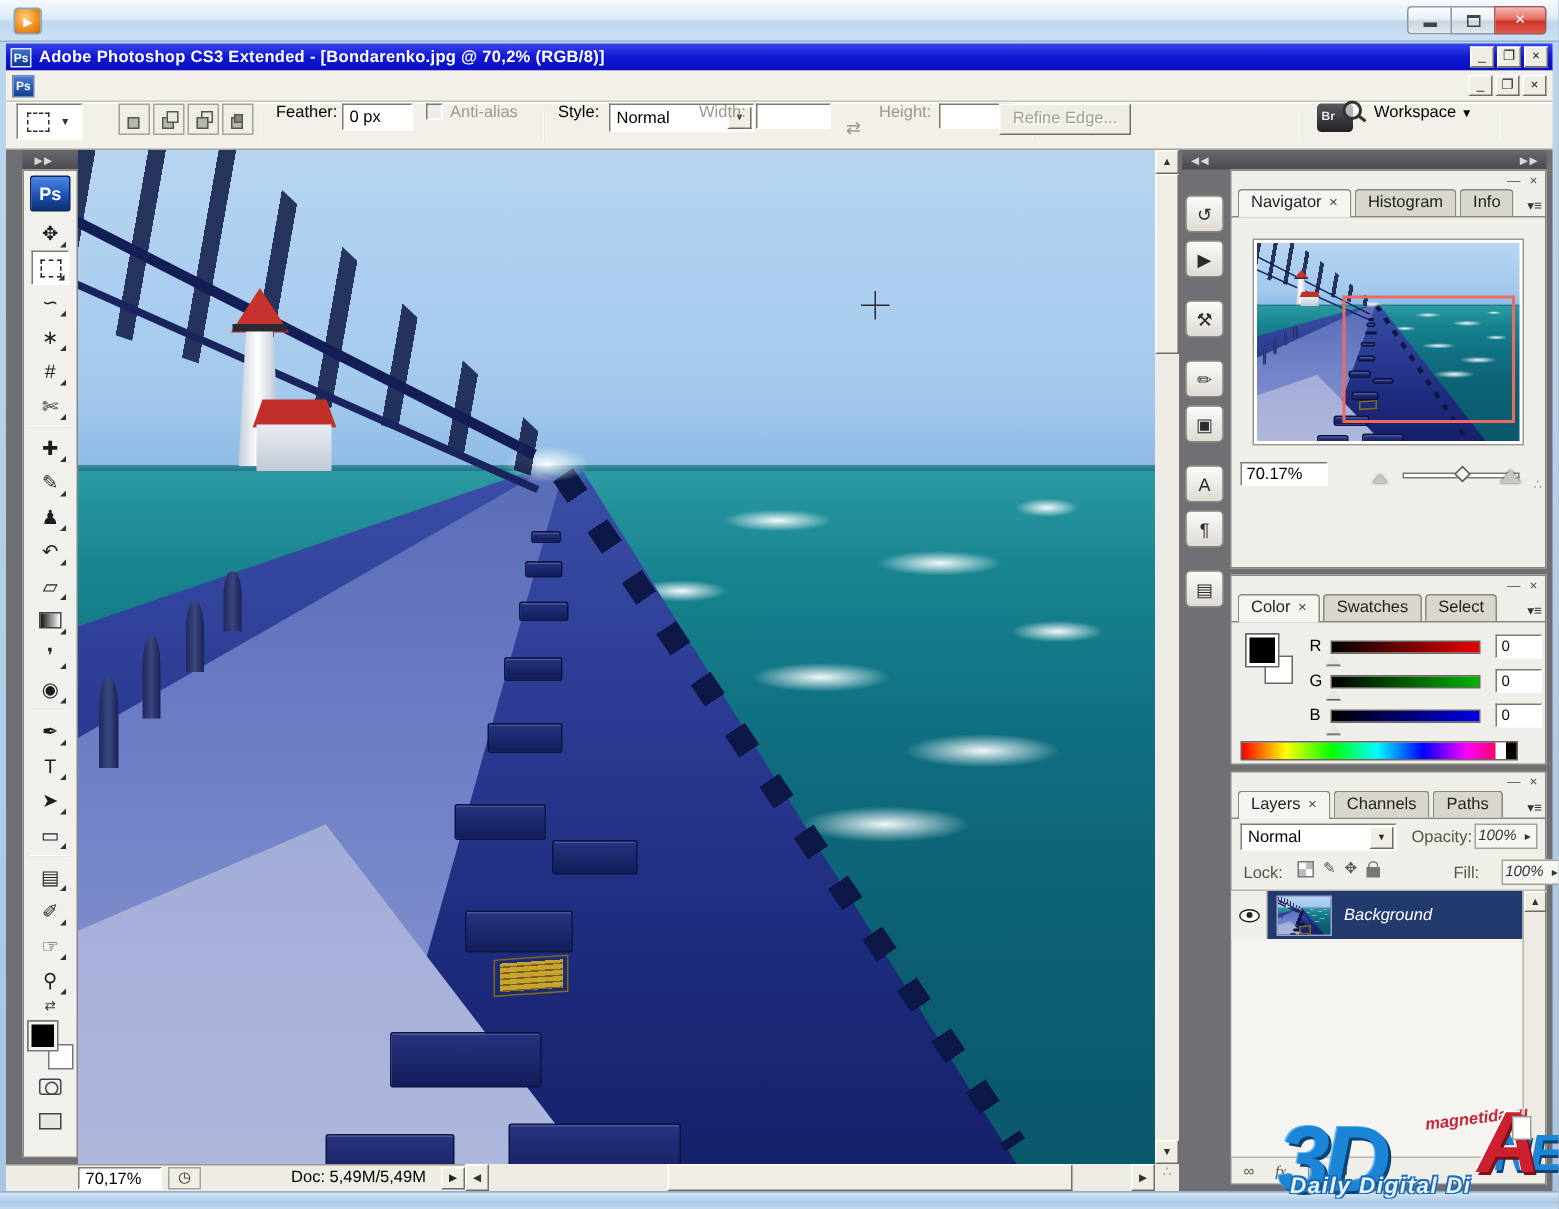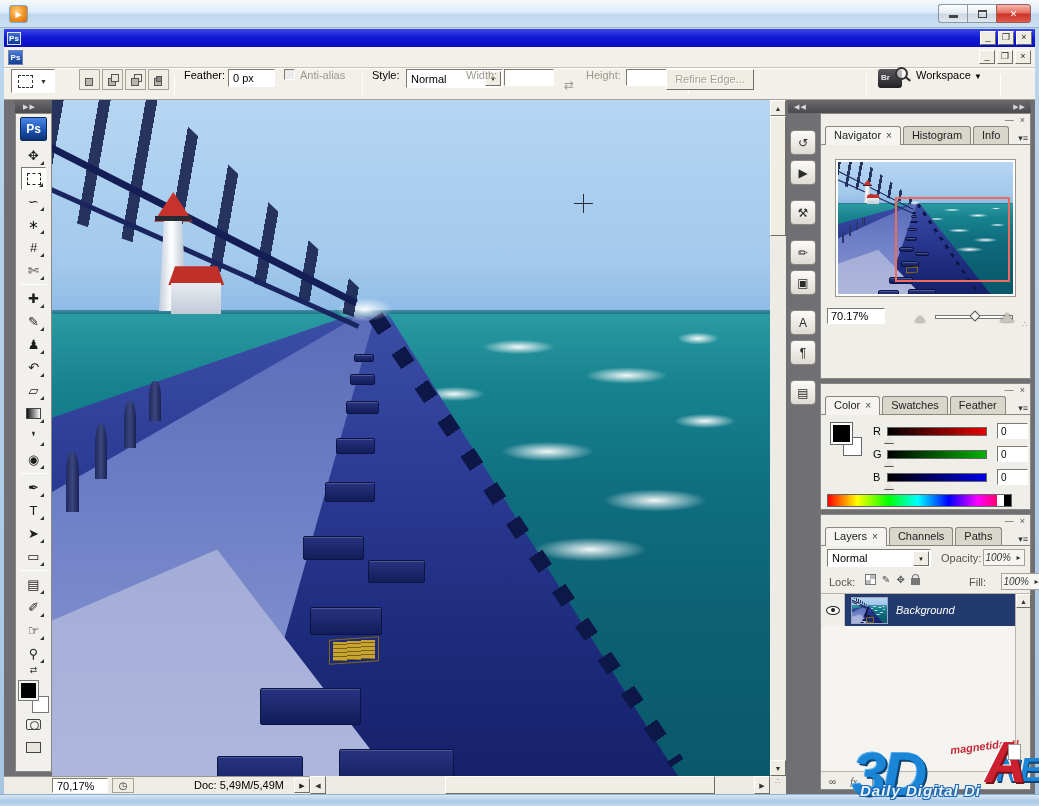--- a/index.html
+++ b/index.html
@@ -261,20 +261,21 @@
         <span class="vista-max-glyph"></span>
       </div>
     <div class="vista-btn vista-close">
         <span>✕</span>
       </div>
   </div>
 </div>
 
 <div class="abs ps-titlebar">
   <div class="ps-badge">Ps</div>
+  <div class="ps-title">Adobe Photoshop CS3 Extended - [Bondarenko.jpg @ 70,2% (RGB/8)]</div>
   <div class="classic-btns">
     <div class="classic-btn btn3d">_</div>
     <div class="classic-btn btn3d">❐</div>
     <div class="classic-btn btn3d">×</div>
   </div>
 </div>
 
 <div class="abs menubar">
   <div class="doc-badge">Ps</div>
   <div class="classic-btns" style="margin-left:auto;">
@@ -567,21 +568,21 @@
 </div>
 
 <div class="abs panel" style="top:383px;height:127px;">
   <div class="panel-top">
     <span>—</span>
     <span>×</span>
   </div>
   <div class="tab-row" id="color-tabs">
     <span class="tab active">Color<span class="tx">×</span></span>
       <span class="tab">Swatches</span>
-      <span class="tab">Feather</span>
+      <span class="tab">Select</span>
       <span class="flyout">▾≡</span>
   </div>
   <div class="color-body" id="color-body">
     <div class="c-fg"></div>
     <div class="c-bg"></div>
     <div class="spectrum">
       <span class="spec-w"></span>
       <span class="spec-b"></span>
     </div>
   <div class="ch-row" style="top: 8px;">

